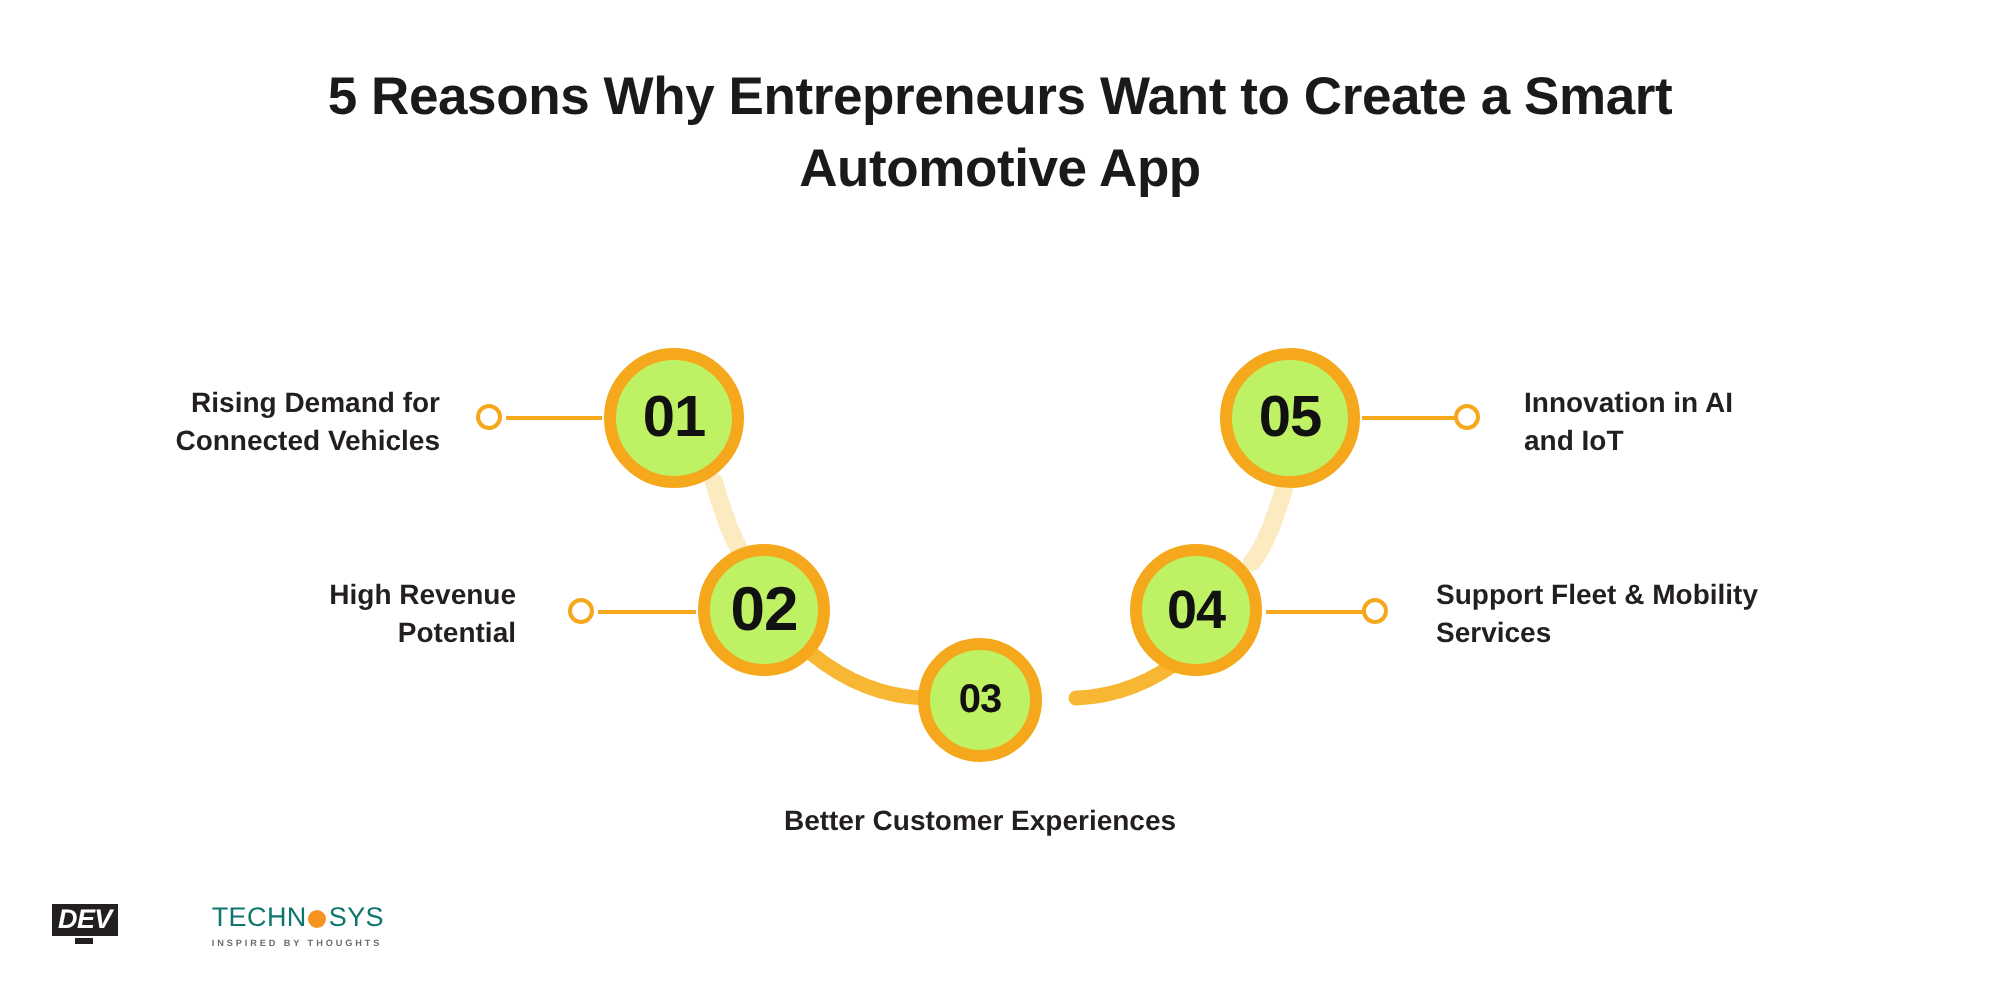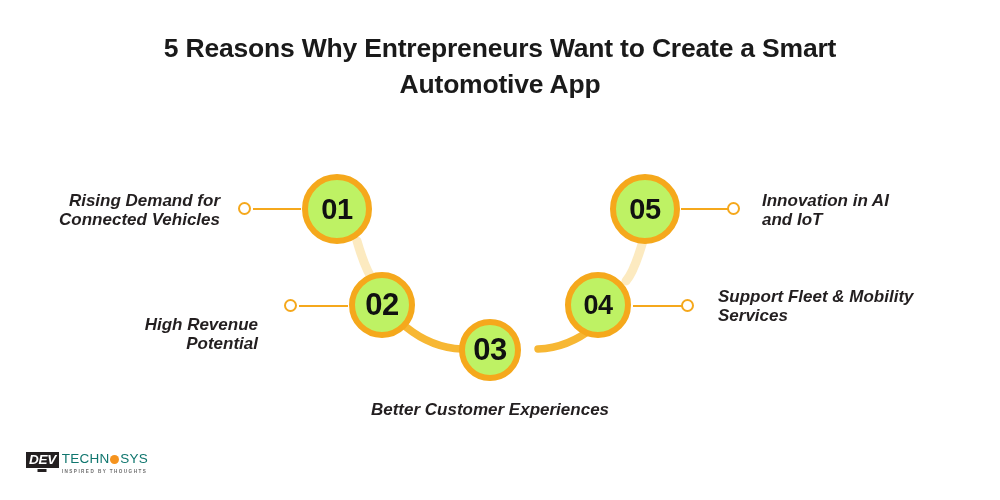--- a/index.html
+++ b/index.html
@@ -29,50 +29,49 @@
     background:#bef264;
     border-style:solid;
     border-color:#F5A81C;
     display:flex; align-items:center; justify-content:center;
     color:#111111; font-weight:700;
     letter-spacing:-0.5px;
     z-index:5;
   }
   .node-01 { left:302px; top:174px; width:70px; height:70px; border-width:6.5px; font-size:29px; }
   .node-02 { left:349px; top:272px; width:66px; height:66px; border-width:6.5px; font-size:31px; }
-  .node-03 { left:459px; top:319px; width:62px; height:62px; border-width:6px;   font-size:31px; }
+  .node-03 { left:459px; top:319px; width:62px; height:62px; border-width:6px;   font-size:20px; }
   .node-04 { left:565px; top:272px; width:66px; height:66px; border-width:6.5px; font-size:27px; }
   .node-05 { left:610px; top:174px; width:70px; height:70px; border-width:6.5px; font-size:29px;justify-content:center; }
 
   
   .leader-line { position:absolute; height:2px; background:#F5A81C; z-index:3; }
   .leader-dot {
     position:absolute; width:13px; height:13px; border-radius:50%;
     background:#ffffff; border:2px solid #F5A81C; z-index:4;
   }
 
   
   .label {
     position:absolute;
-    font-size:17px; font-weight:600; line-height:18.5px;
+    font-size:14px; font-weight:600; line-height:18.5px;
     color:#231F20;
-    font-style:italic;
   }
   .label.right-align { text-align:right; }
   .label.left-align  { text-align:left; }
   .label.center-align{ text-align:center; }
 
   #label-01 { left:20px;  top:192px; width:200px; }
-  #label-02 { left:20px;  top:288px; width:238px;margin-top:28px; }
+  #label-02 { left:20px;  top:288px; width:238px; }
   #label-03 { left:350px; top:401px; width:280px; }
   #label-04 { left:718px; top:288px; width:230px; }
   #label-05 { left:762px; top:192px; width:210px; }
 
   
-  #logo { position:absolute; left:26px; top:452px; height:26px; display:flex; align-items:flex-start; }
+  #logo { position:absolute; left:26px; top:452px; height:26px; display:flex; align-items:flex-start;gap:44px; }
   #logo-dev-box {
     background:#231F20; color:#ffffff;
     font-size:13.5px; font-weight:700; font-style:italic;
     padding:1px 3px 1px 3px; letter-spacing:-0.3px;
     line-height:14px; position:relative;
   }
   #logo-monitor-stand {
     position:absolute; left:50%; bottom:-4px; transform:translateX(-50%);
     width:9px; height:3px; background:#231F20;
   }

